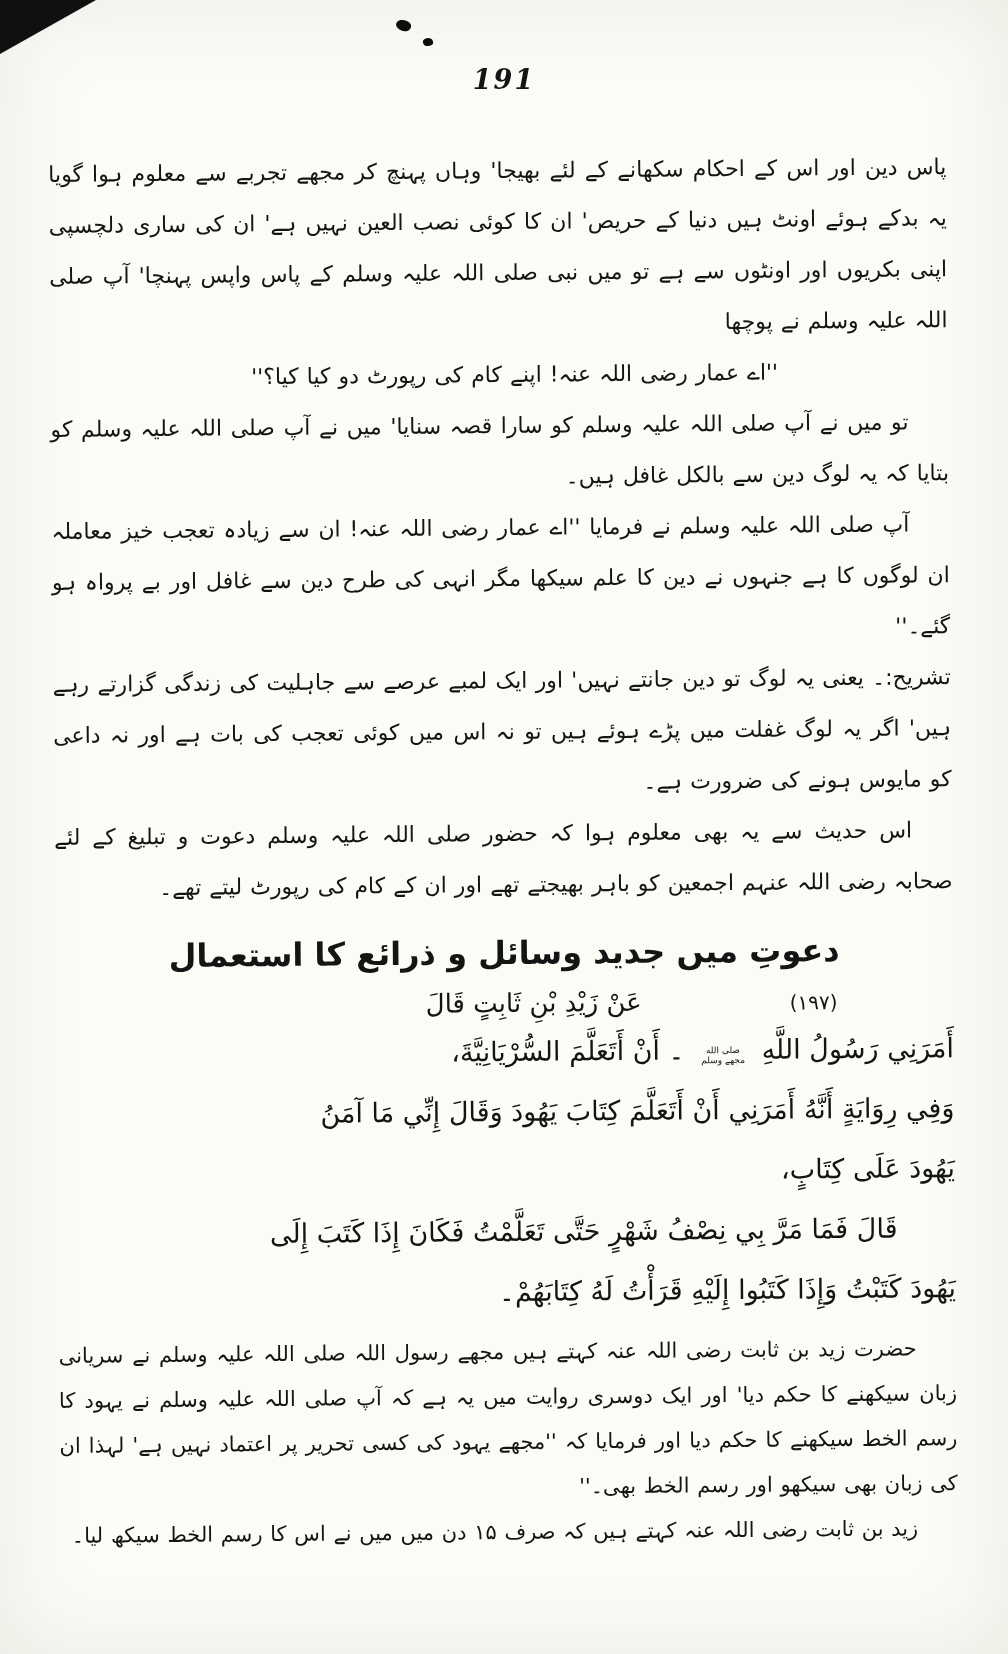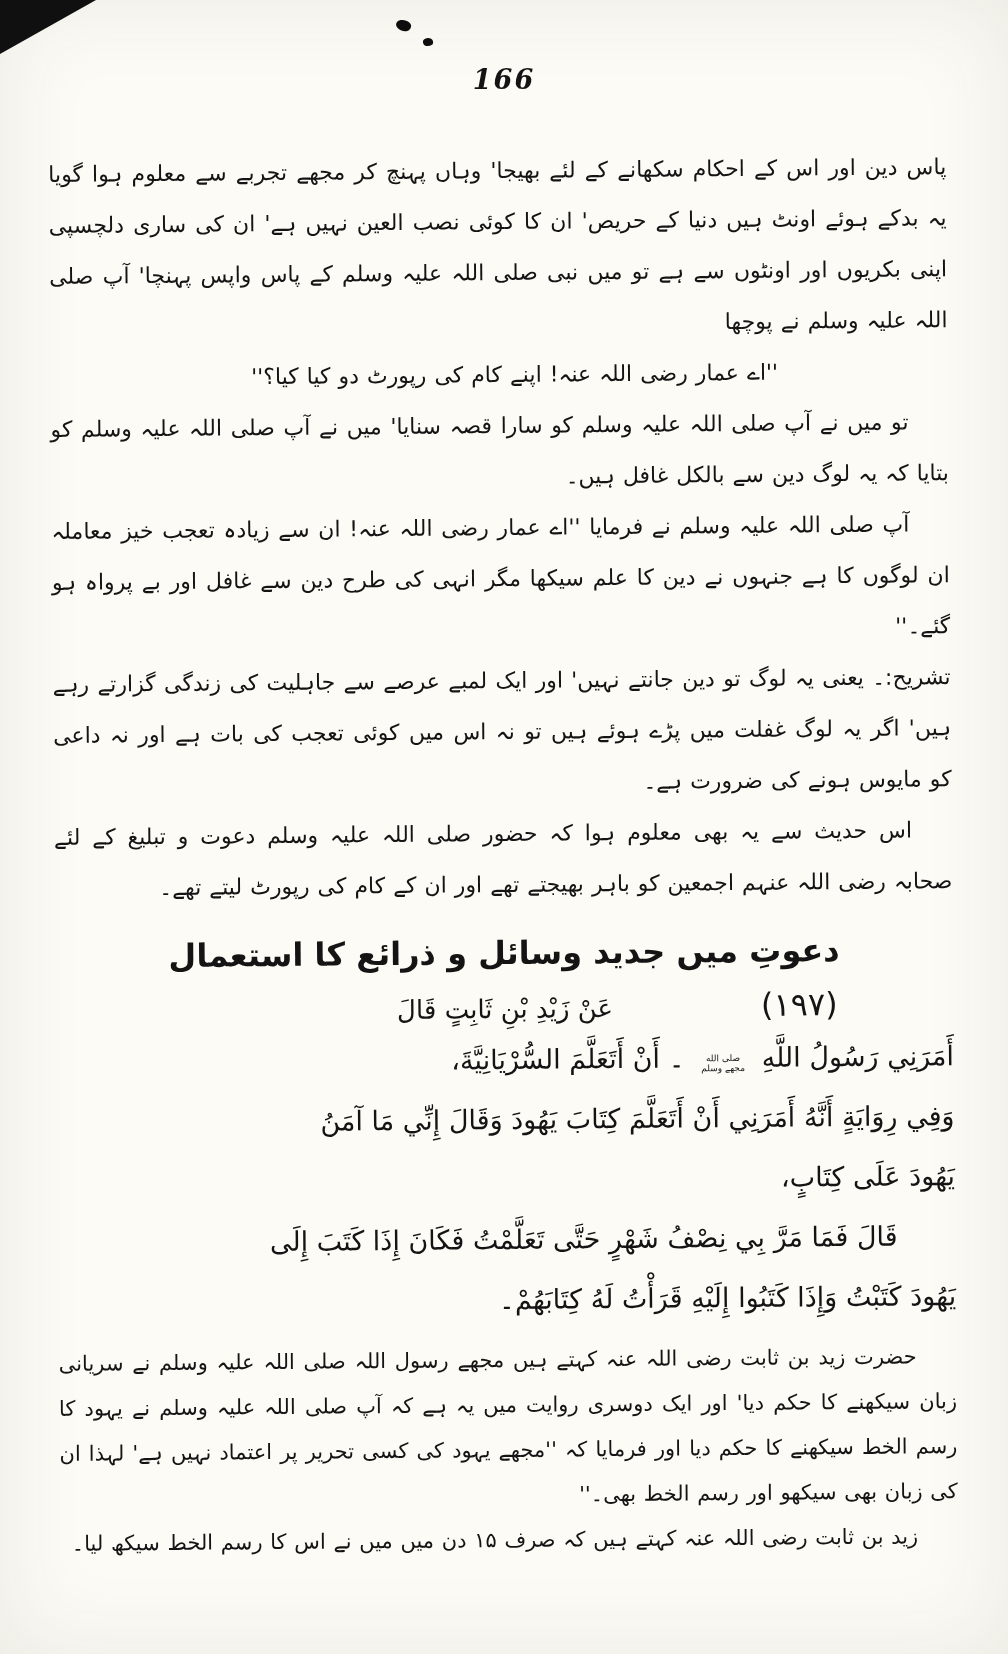--- a/index.html
+++ b/index.html
@@ -50,21 +50,21 @@
     }
     .hadith-head {
       display: flex;
       direction: rtl;
       align-items: baseline;
       gap: 148px;
       padding-right: 116px;
       margin: 12px 0 4px 0;
     }
     .hadith-number {
-      font-size: 32px;
+      font-size: 20px;
       letter-spacing: 1px;
       white-space: nowrap;
     }
     .narrator {
       font-size: 26px;
       white-space: nowrap;
     }
     .arabic-block {
       direction: rtl;
       text-align: right;
@@ -111,21 +111,21 @@
   </style>
 </head>
 <body>
 
 <div class="page">
 
   <div class="artifact artifact-corner"></div>
   <div class="artifact speck-1"></div>
   <div class="artifact speck-2"></div>
 
-  <div class="page-number">166</div>
+  <div class="page-number">191</div>
 
   <div class="content">
 
     <p class="urdu">پاس دین اور اس کے احکام سکھانے کے لئے بھیجا' وہاں پہنچ کر مجھے تجربے سے معلوم ہوا گویا یہ بدکے ہوئے اونٹ ہیں دنیا کے حریص' ان کا کوئی نصب العین نہیں ہے' ان کی ساری دلچسپی اپنی بکریوں اور اونٹوں سے ہے تو میں نبی صلی اللہ علیہ وسلم کے پاس واپس پہنچا' آپ صلی اللہ علیہ وسلم نے پوچھا</p>
     <p class="urdu quote-line">''اے عمار رضی اللہ عنہ! اپنے کام کی رپورٹ دو کیا کیا؟''</p>
     <p class="urdu indent">تو میں نے آپ صلی اللہ علیہ وسلم کو سارا قصہ سنایا' میں نے آپ صلی اللہ علیہ وسلم کو بتایا کہ یہ لوگ دین سے بالکل غافل ہیں۔</p>
     <p class="urdu indent">آپ صلی اللہ علیہ وسلم نے فرمایا ''اے عمار رضی اللہ عنہ! ان سے زیادہ تعجب خیز معاملہ ان لوگوں کا ہے جنہوں نے دین کا علم سیکھا مگر انہی کی طرح دین سے غافل اور بے پرواہ ہو گئے۔''</p>
     <p class="urdu">تشریح:۔   یعنی یہ لوگ تو دین جانتے نہیں' اور ایک لمبے عرصے سے جاہلیت کی زندگی گزارتے رہے ہیں' اگر یہ لوگ غفلت میں پڑے ہوئے ہیں تو نہ اس میں کوئی تعجب کی بات ہے اور نہ داعی کو مایوس ہونے کی ضرورت ہے۔</p>
     <p class="urdu indent">اس حدیث سے یہ بھی معلوم ہوا کہ حضور صلی اللہ علیہ وسلم دعوت و تبلیغ کے لئے صحابہ رضی اللہ عنہم اجمعین کو باہر بھیجتے تھے اور ان کے کام کی رپورٹ لیتے تھے۔</p>
 

